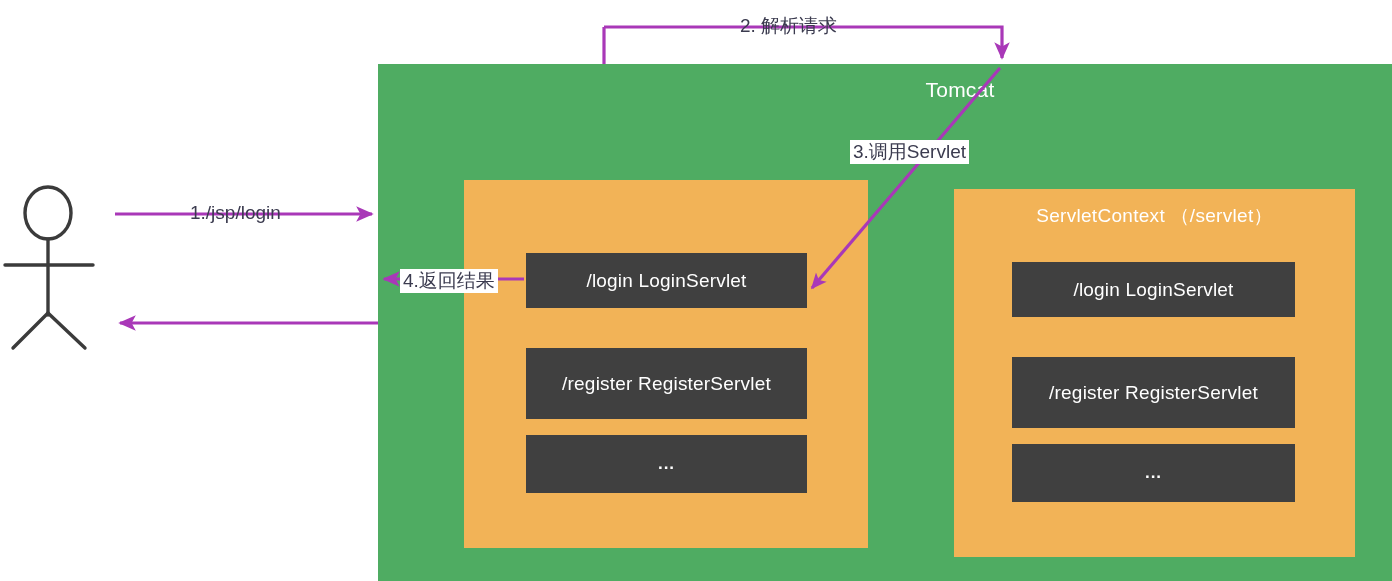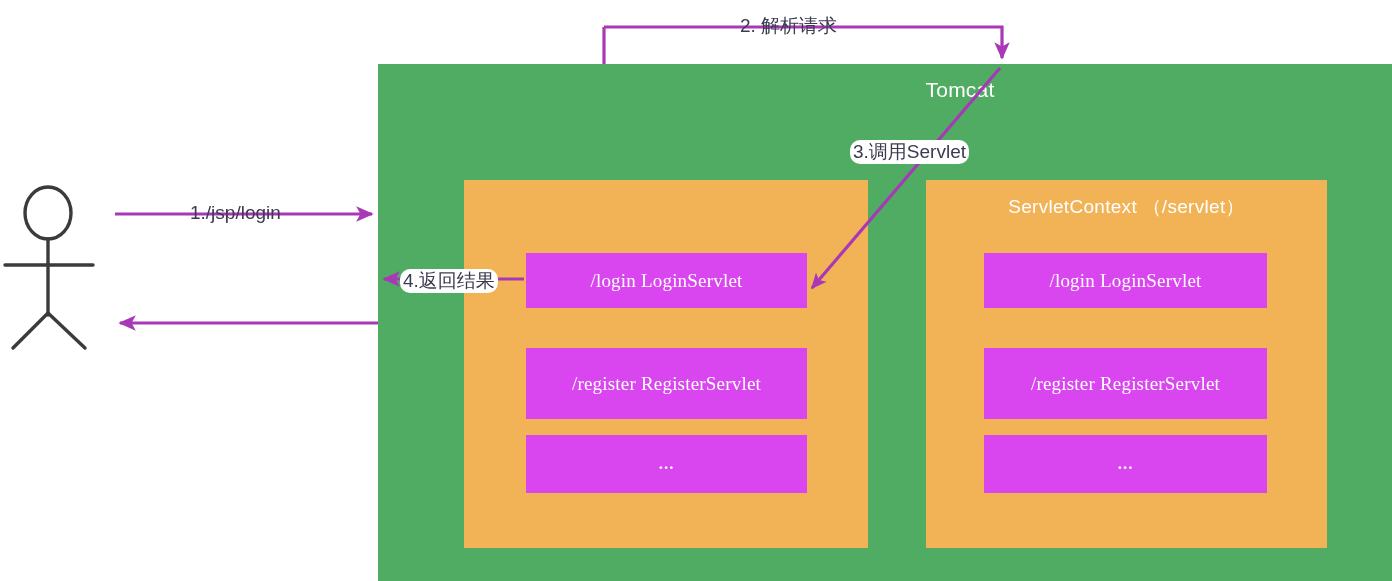--- a/index.html
+++ b/index.html
@@ -46,64 +46,62 @@
   }
 
   
   .ctx-box {
     position: absolute;
     top: 180px;
     height: 368px;
     background: #F2B357;
   }
   .ctx-left  { left: 464px; width: 404px; }
-  .ctx-right { left: 926px; width: 401px; }
+  .ctx-right { left: 954px; width: 401px; margin-top: 9px; }
 
   .ctx-title {
     position: absolute;
     top: 14px;
     left: 0;
     width: 100%;
     text-align: center;
     color: #ffffff;
     font-size: 19px;
     letter-spacing: 0.3px;
   }
 
   
   .servlet-box {
     position: absolute;
-    background: #d946ef;
+    background: #404040;
     color: #ffffff;
     font-size: 19px;
     display: flex;
     align-items: center;
     justify-content: center;
     letter-spacing: 0.2px;
-    font-family: Liberation Serif, serif;
   }
   .sb-left  { left: 62px; width: 281px; }
   .sb-right { left: 58px; width: 283px; }
   .sb-r1 { top: 73px;  height: 55px; }
   .sb-r2 { top: 168px; height: 71px; }
   .sb-r3 { top: 255px; height: 58px; }
   .sb-dots { font-size: 17px; font-weight: bold; letter-spacing: 1px; }
 
   
   .arrow-label {
     position: absolute;
     color: #3B3B4F;
     font-size: 19px;
     white-space: nowrap;
     line-height: 1.15;
   }
   .arrow-label.boxed {
     background: #ffffff;
     padding: 1px 3px;
-    border-radius: 10px;
   }
   .lbl-1 { left: 190px; top: 202px; text-align: center; }
   .lbl-2 { left: 740px; top: 15px;  }
   .lbl-3 { left: 850px; top: 140px; }
   .lbl-4 { left: 400px; top: 269px; }
   .lbl-5 { left: 148px; top: 311px; }
 </style>
 </head>
 <body>
 

